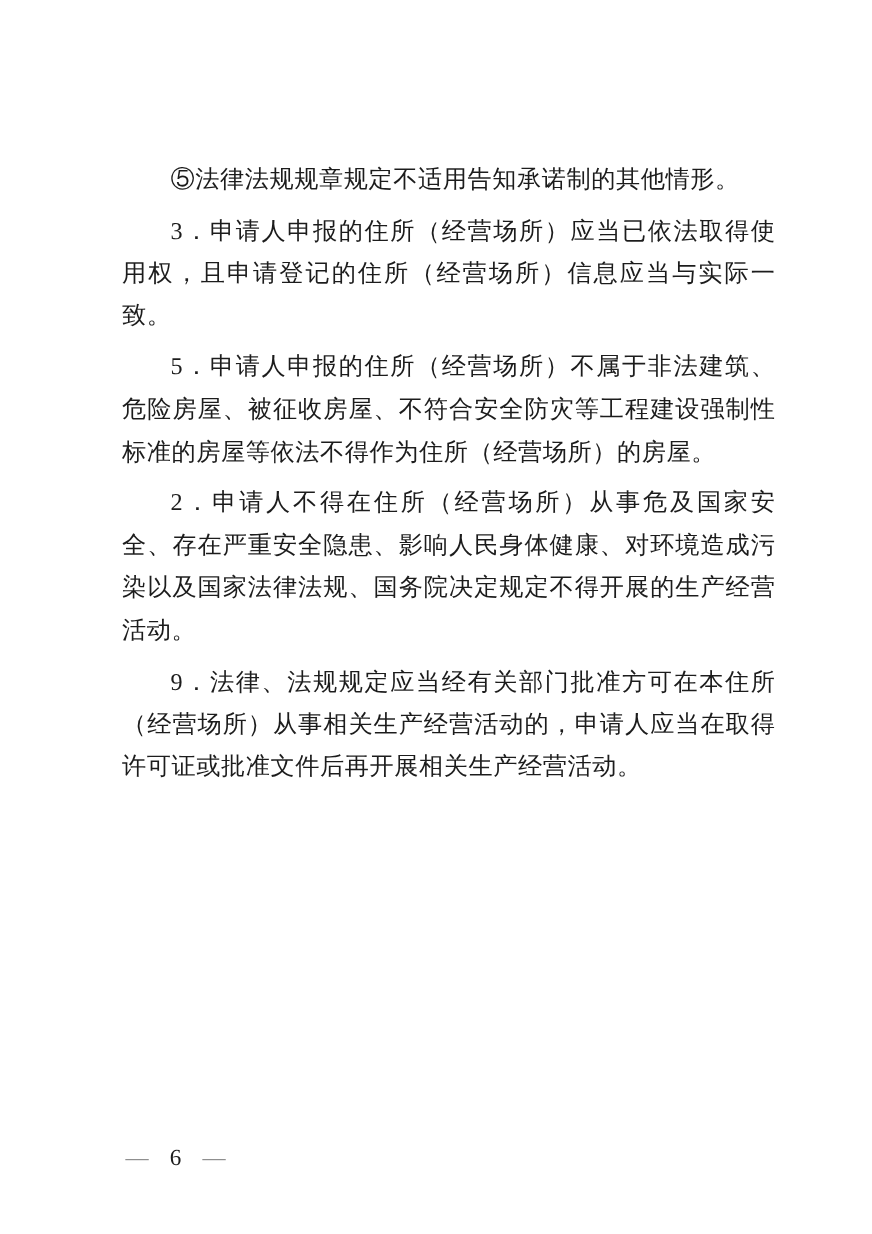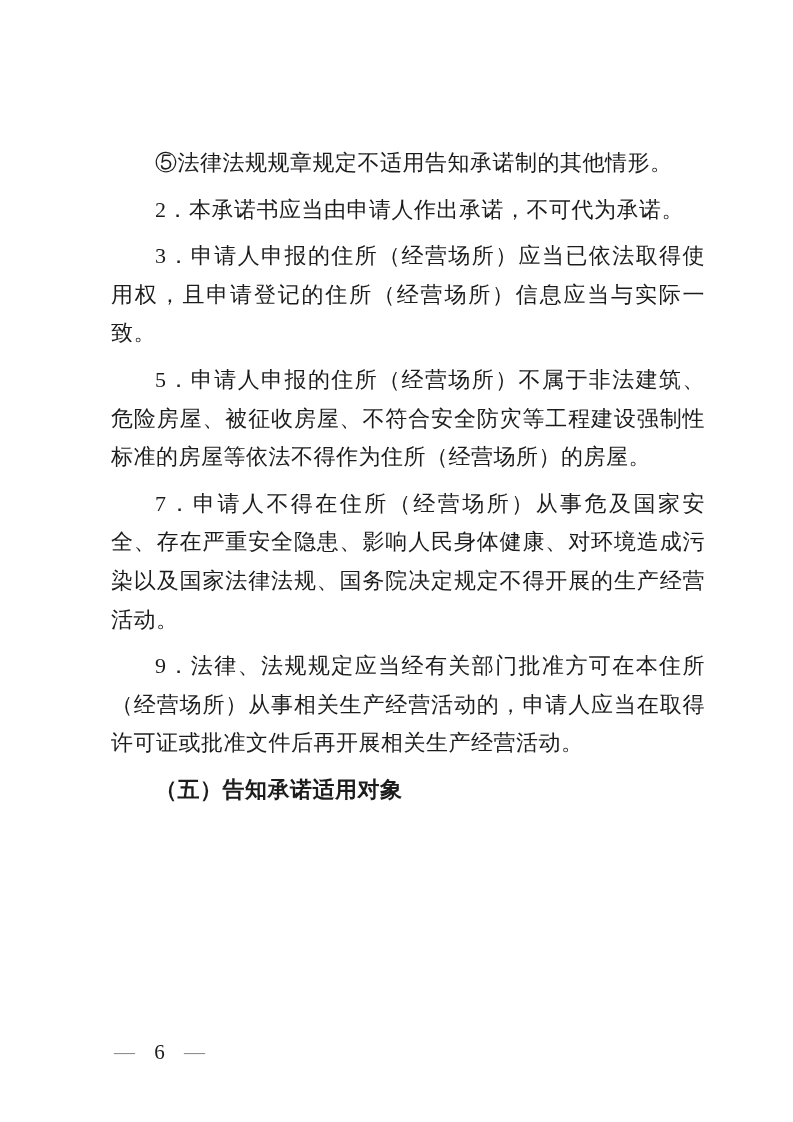--- a/index.html
+++ b/index.html
@@ -52,25 +52,23 @@
   .footer .num {
     color: #1c1c1c;
   }
 </style>
 </head>
 <body>
 
 <div class="page">
   <div class="content">
       <p class="body">⑤法律法规规章规定不适用告知承诺制的其他情形。</p>
-      <p class="body">2．本承诺书应当由申请人作出承诺，不可代为承诺。</p>
       <p class="body">3．申请人申报的住所（经营场所）应当已依法取得使用权，且申请登记的住所（经营场所）信息应当与实际一致。</p>
       <p class="body">5．申请人申报的住所（经营场所）不属于非法建筑、危险房屋、被征收房屋、不符合安全防灾等工程建设强制性标准的房屋等依法不得作为住所（经营场所）的房屋。</p>
-      <p class="body">7．申请人不得在住所（经营场所）从事危及国家安全、存在严重安全隐患、影响人民身体健康、对环境造成污染以及国家法律法规、国务院决定规定不得开展的生产经营活动。</p>
+      <p class="body">2．申请人不得在住所（经营场所）从事危及国家安全、存在严重安全隐患、影响人民身体健康、对环境造成污染以及国家法律法规、国务院决定规定不得开展的生产经营活动。</p>
       <p class="body">9．法律、法规规定应当经有关部门批准方可在本住所（经营场所）从事相关生产经营活动的，申请人应当在取得许可证或批准文件后再开展相关生产经营活动。</p>
-      <p class="heading">（五）告知承诺适用对象</p>
     </div>
   <div class="footer">
     <span class="dash">—</span>
     <span class="num">6</span>
     <span class="dash">—</span>
   </div>
 </div>
 
 </body></html>

